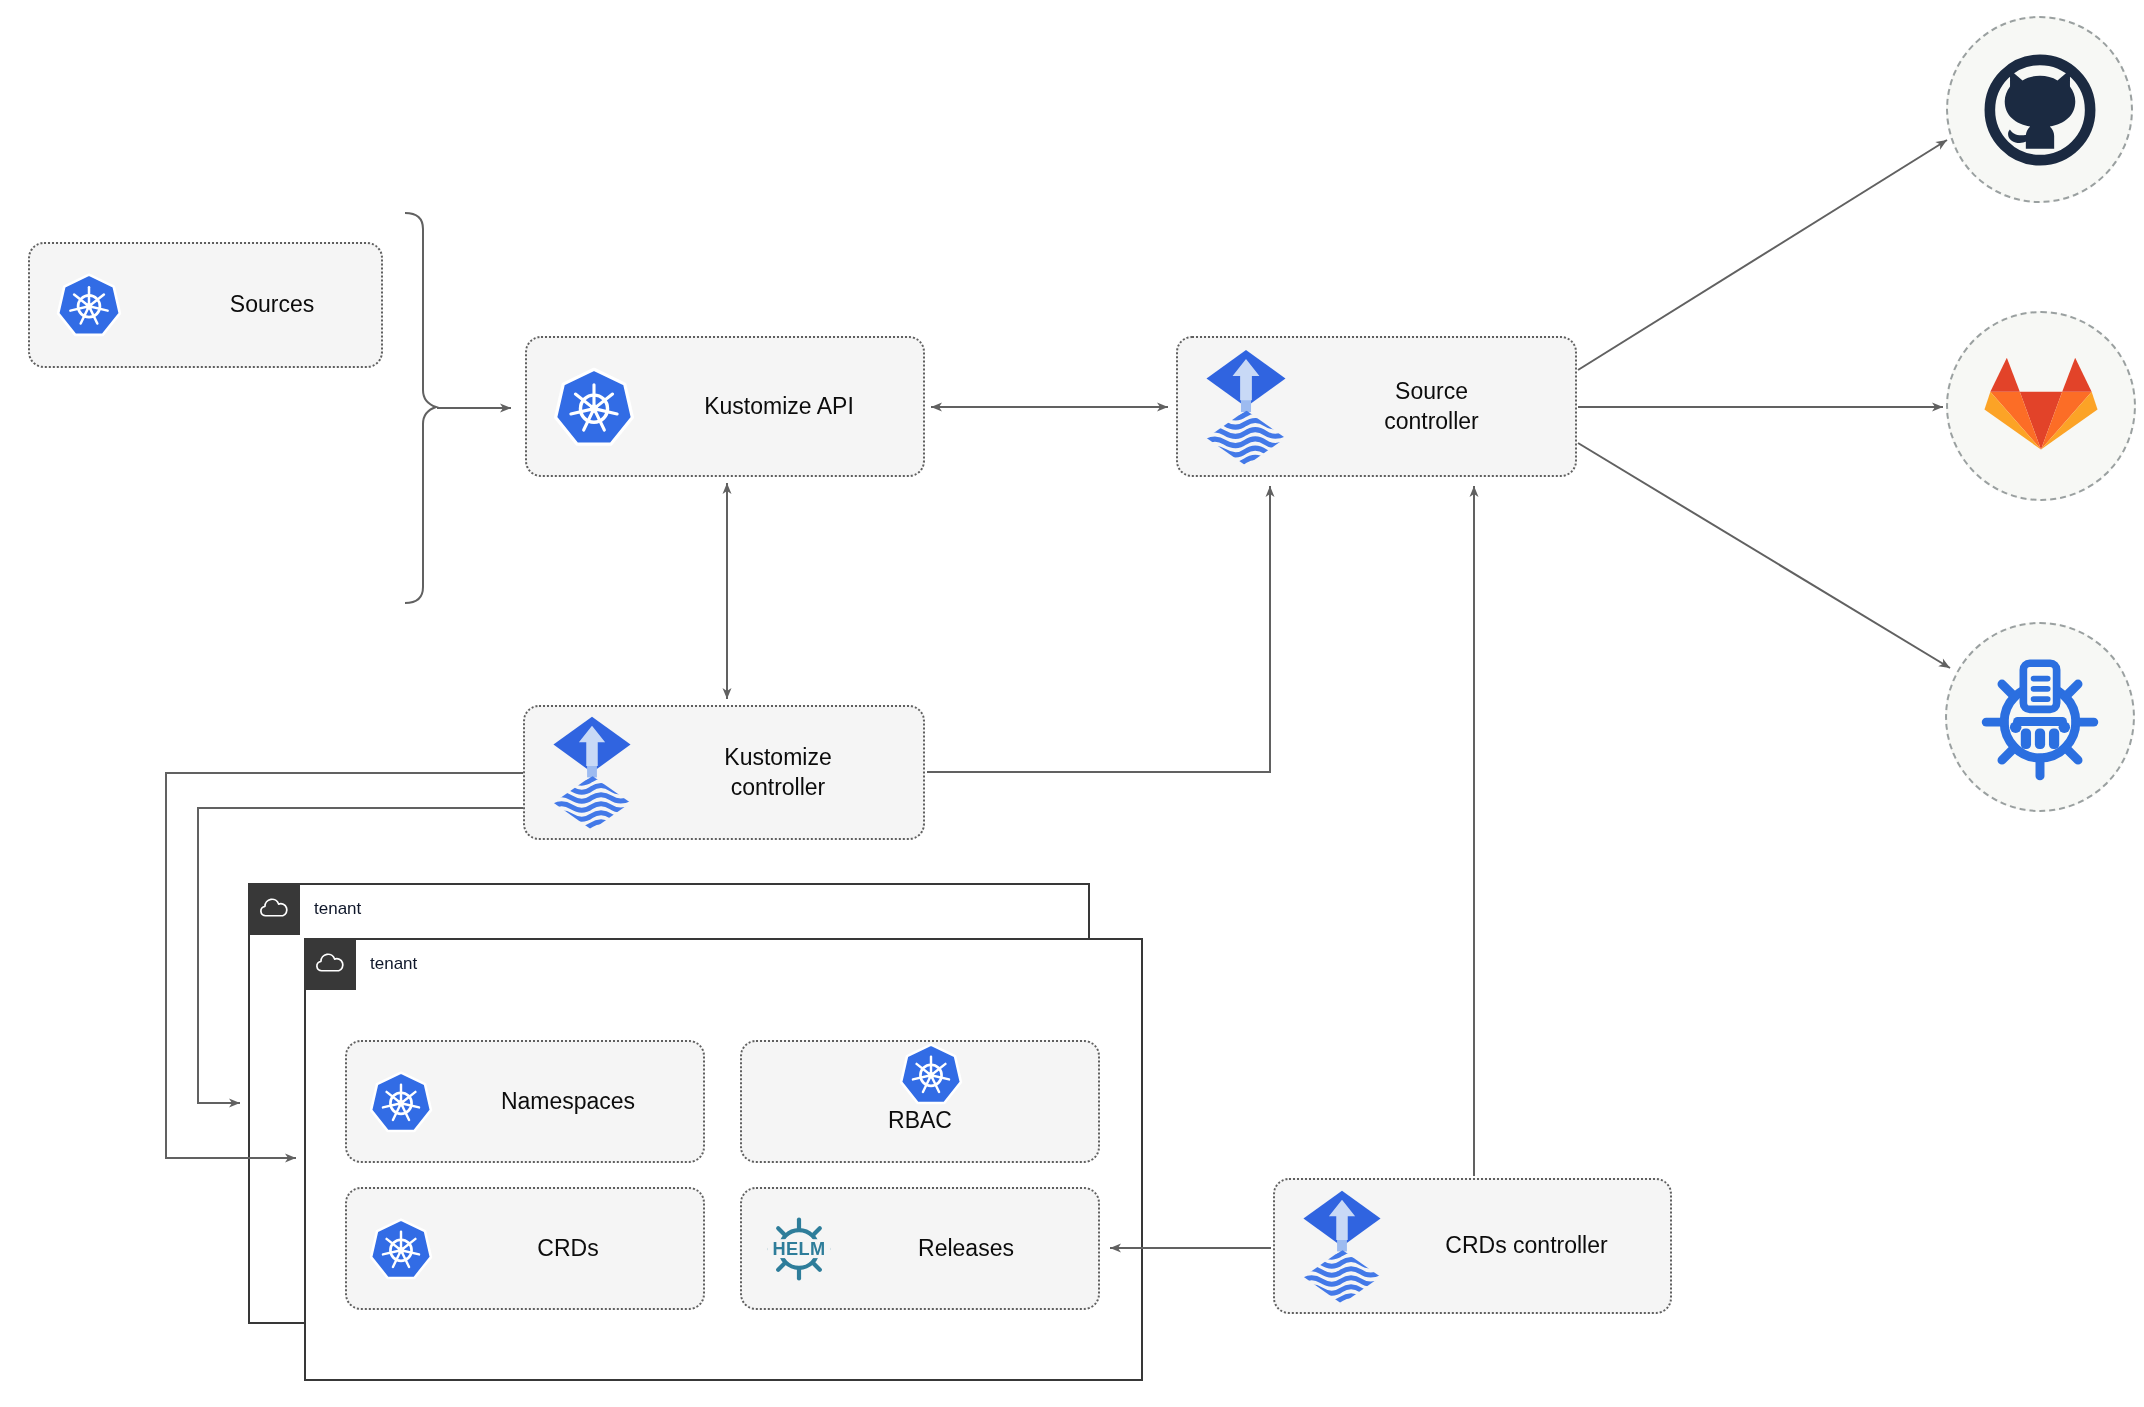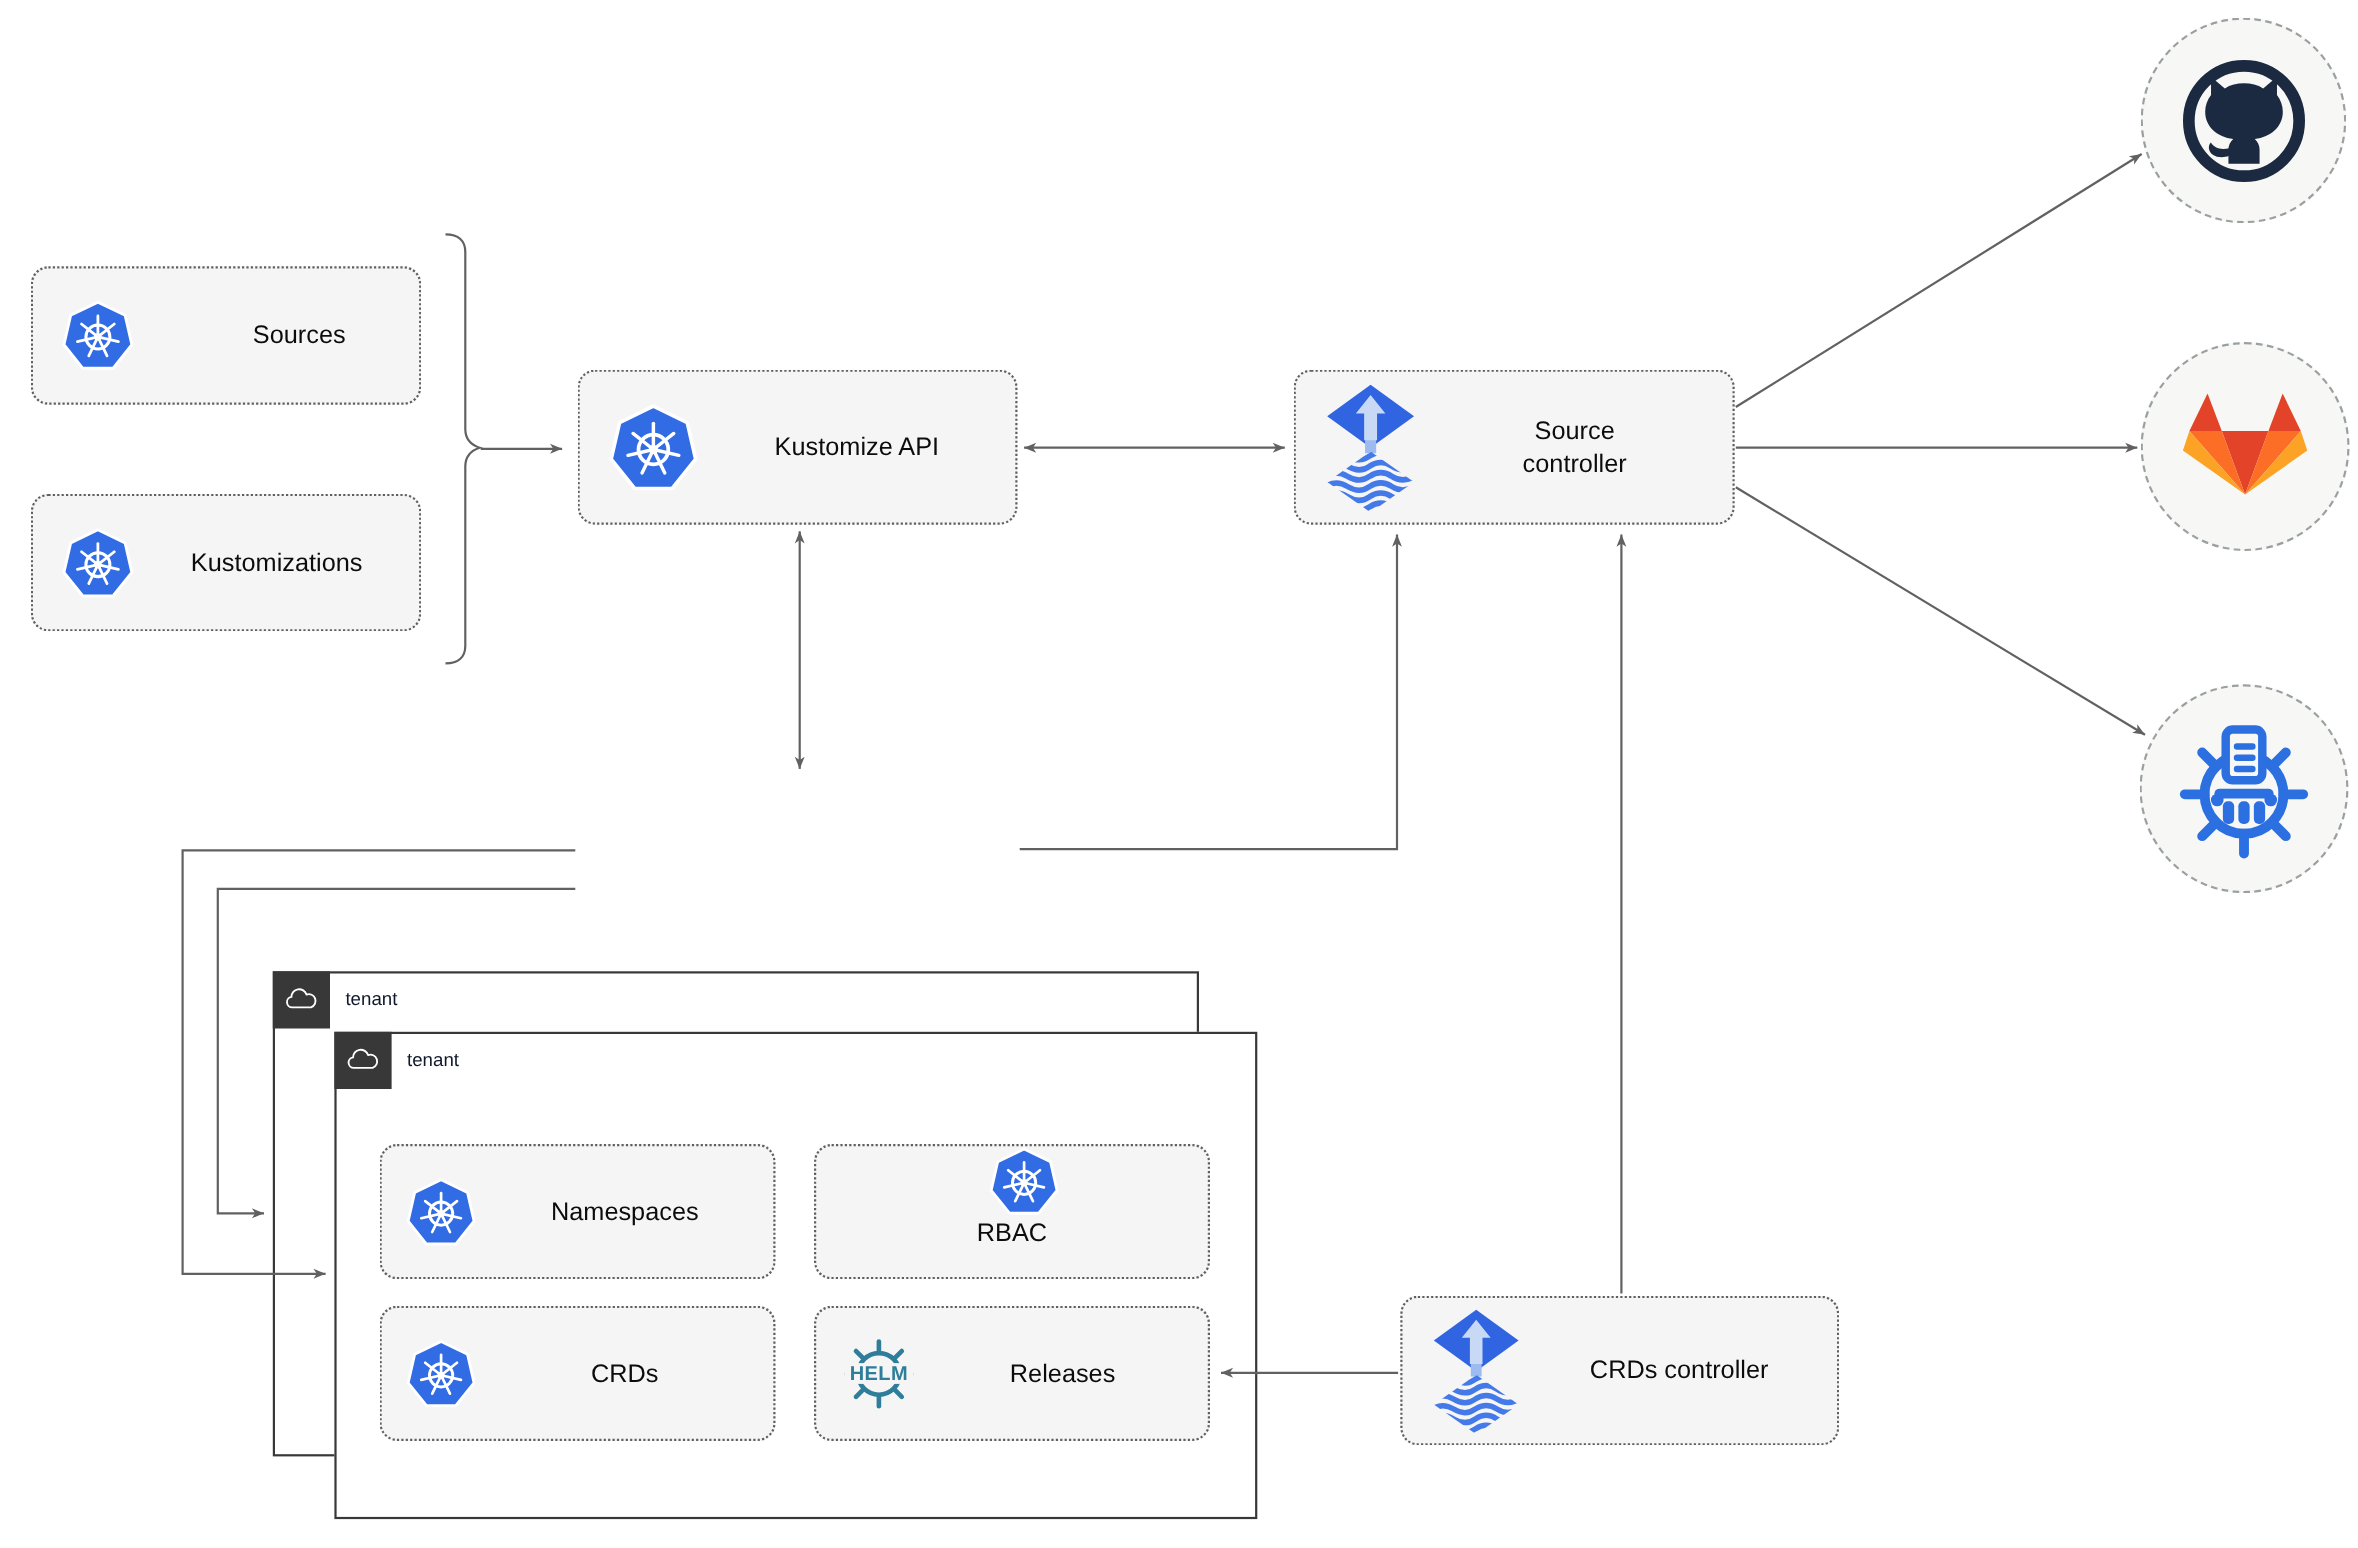--- a/index.html
+++ b/index.html
@@ -149,30 +149,20 @@
     <span class="icon">
       <svg width="66" height="66">
           <use href="#ic-k8s" width="66" height="66"></use>
         </svg>
       </span>
     <span class="labelwrap">
         <span class="ltext">Sources</span>
       </span>
   </div>
 
-  <div class="card" style="left:28px;top:449px;width:355px;height:125px;">
-    <span class="icon">
-      <svg width="66" height="66">
-          <use href="#ic-k8s" width="66" height="66"></use>
-        </svg>
-      </span>
-    <span class="labelwrap">
-        <span class="ltext">Kustomizations</span>
-      </span>
-  </div>
 
   <div class="card" style="left:525px;top:336px;width:400px;height:141px;">
     <span class="icon">
       <svg width="82" height="82">
           <use href="#ic-k8s" width="82" height="82"></use>
         </svg>
       </span>
     <span class="labelwrap">
         <span class="ltext">Kustomize API</span>
       </span>
@@ -182,20 +172,30 @@
     <span class="icon">
       <svg width="84" height="118">
           <use href="#ic-flux" width="84" height="118"></use>
         </svg>
       </span>
     <span class="labelwrap">
         <span class="ltext">Source controller</span>
       </span>
   </div>
 
+  <div class="card two" style="left:523px;top:705px;width:402px;height:135px;">
+    <span class="icon">
+      <svg width="82" height="115">
+          <use href="#ic-flux" width="82" height="115"></use>
+        </svg>
+      </span>
+    <span class="labelwrap">
+        <span class="ltext">Kustomize controller</span>
+      </span>
+  </div>
 
   <div class="card two" style="left:1273px;top:1178px;width:399px;height:136px;">
     <span class="icon">
       <svg width="82" height="115">
           <use href="#ic-flux" width="82" height="115"></use>
         </svg>
       </span>
     <span class="labelwrap">
         <span class="ltext">CRDs controller</span>
       </span>

